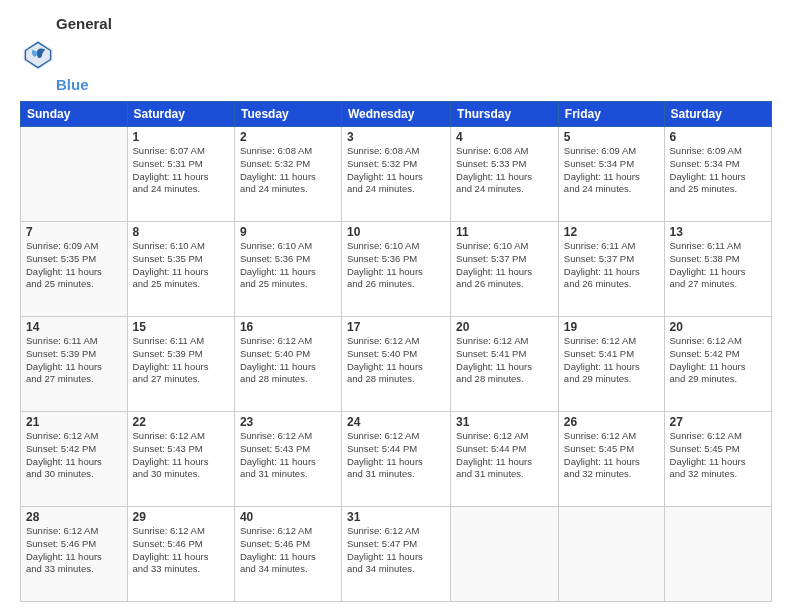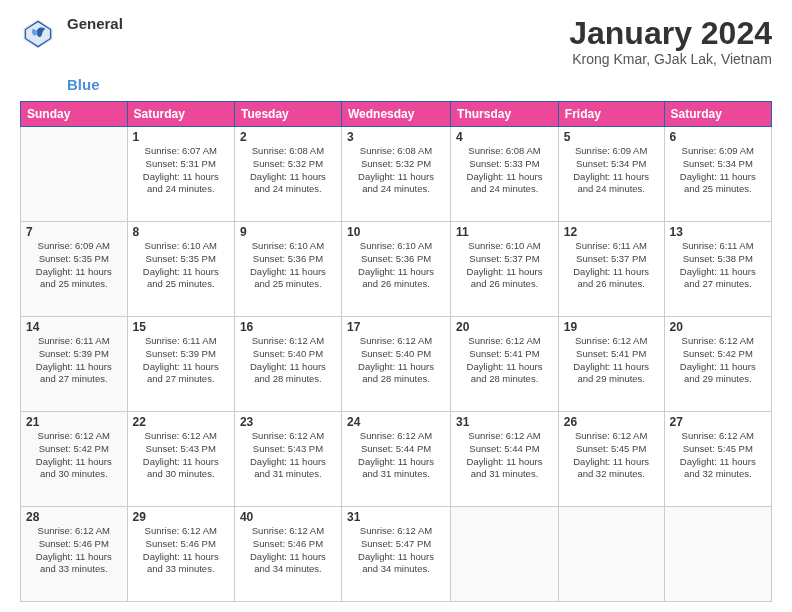--- a/index.html
+++ b/index.html
@@ -18,21 +18,22 @@
       flex-direction: column;
     }
     .header {
       display: flex;
       justify-content: space-between;
       align-items: flex-start;
       margin-bottom: 8px;
     }
     .logo {
       display: flex;
-      gap: 11px;
+      align-items: center;
+      gap: 0;
     }
     .logo-text {
       display: flex;
       flex-direction: column;
       line-height: 1.1;
     }
     .logo-general {
       font-size: 15px;
       font-weight: bold;
       color: #333;
@@ -59,21 +60,21 @@
     .cal-subtitle {
       font-size: 14px;
       color: #555;
     }
     table {
       width: 100%;
       border-collapse: collapse;
       flex: 1;
     }
     .day-header th {
-      background: #ec4899;
+      background: #1d4ed8;
       color: #fff;
       font-size: 12px;
       font-weight: bold;
       padding: 5px 6px;
       text-align: left;
       border: 1px solid #2962a8;
     }
     td {
       border: 1px solid #ccc;
       vertical-align: top;
@@ -85,21 +86,20 @@
       font-size: 12px;
       font-weight: bold;
       color: #333;
       display: block;
       margin-bottom: 1px;
     }
     .day-info {
       font-size: 9.5px;
       color: #444;
       line-height: 1.35;
-      text-align: center;
     }
     tr td:first-child {
       background: #f9f9f9;
     }
     .empty-cell {
       background: #f9f9f9;
     }
   </style>
 </head>
 <body>
@@ -111,24 +111,20 @@
         <polygon points="20,4 36,14 36,26 20,36 4,26 4,14" fill="#2962a8" opacity="0.15"></polygon>
         <polygon points="20,6 34,15 34,25 20,34 6,25 6,15" fill="none" stroke="#2962a8" stroke-width="1.5"></polygon>
         <path d="M18 18 Q20 10 28 14 Q24 18 24 22 Q20 26 18 18Z" fill="#2962a8"></path>
         <path d="M16 22 Q12 20 14 14 Q18 16 20 18 Q18 22 16 22Z" fill="#5ba3e0"></path>
       </svg>
       <div class="logo-text">
         <span class="logo-general">General</span>
         <span class="logo-blue">Blue</span>
       </div>
     </div>
-    <div class="title-block">
-      <div class="cal-title">January 2024</div>
-      <div class="cal-subtitle">Krong Kmar, GJak Lak, Vietnam</div>
-    </div>
   </div>
 
   <table>
     <thead>
       <tr class="day-header">
       <th>Sunday</th>
           <th>Saturday</th>
           <th>Tuesday</th>
           <th>Wednesday</th>
           <th>Thursday</th>

